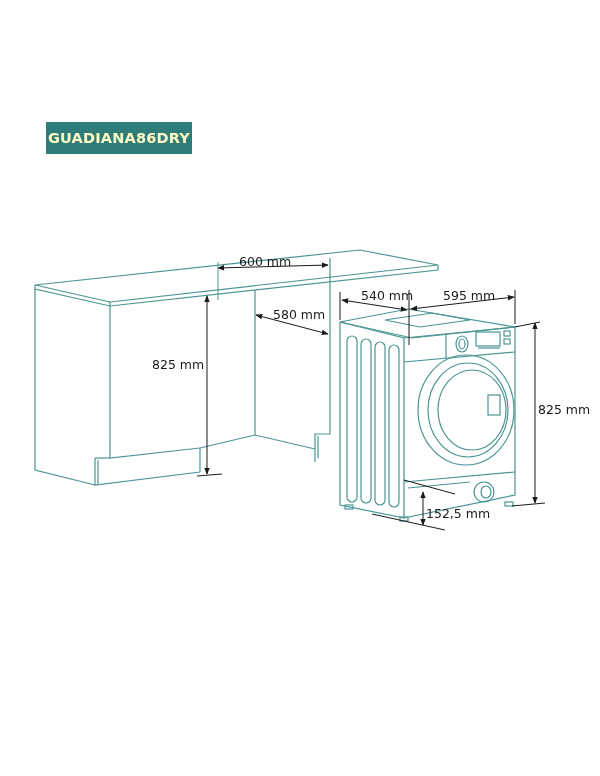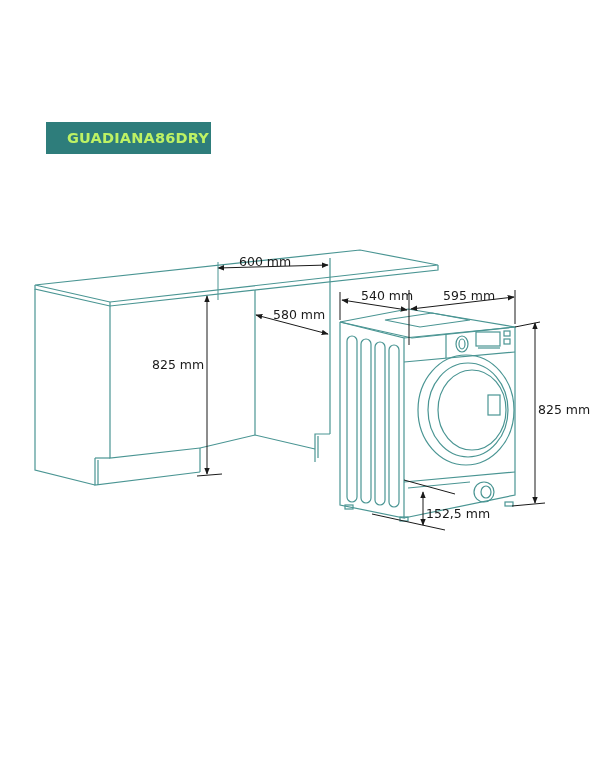--- a/index.html
+++ b/index.html
@@ -1,20 +1,20 @@
 <!DOCTYPE html>
 <html><head>
   <meta charset="utf-8">
   <style>
     html, body { margin: 0; padding: 0; background: #ffffff; }
     body { width: 600px; height: 776px; position: relative; overflow: hidden; font-family: "DejaVu Sans", sans-serif; }
     .model-badge {
       position: absolute; left: 46px; top: 122px; width: 146px; height: 32px;
-      background: #2e7d7b; color: #bef264; font-weight: bold; font-size: 14.5px;
-      display: flex; align-items: center; justify-content: center; letter-spacing: 0.2px; padding-left: 19px;
+      background: #2e7d7b; color: #fef9c3; font-weight: bold; font-size: 14.5px;
+      display: flex; align-items: center; justify-content: center; letter-spacing: 0.2px;
     }
     svg.diagram { position: absolute; left: 0; top: 0; }
     .dim-label { font-family: "DejaVu Sans", sans-serif; font-size: 12.5px; fill: #1a1a1a; }
   </style>
 </head>
 <body>
 
 <div class="model-badge">GUADIANA86DRY</div>
 
 <svg class="diagram" width="600" height="776" viewBox="0 0 600 776">

